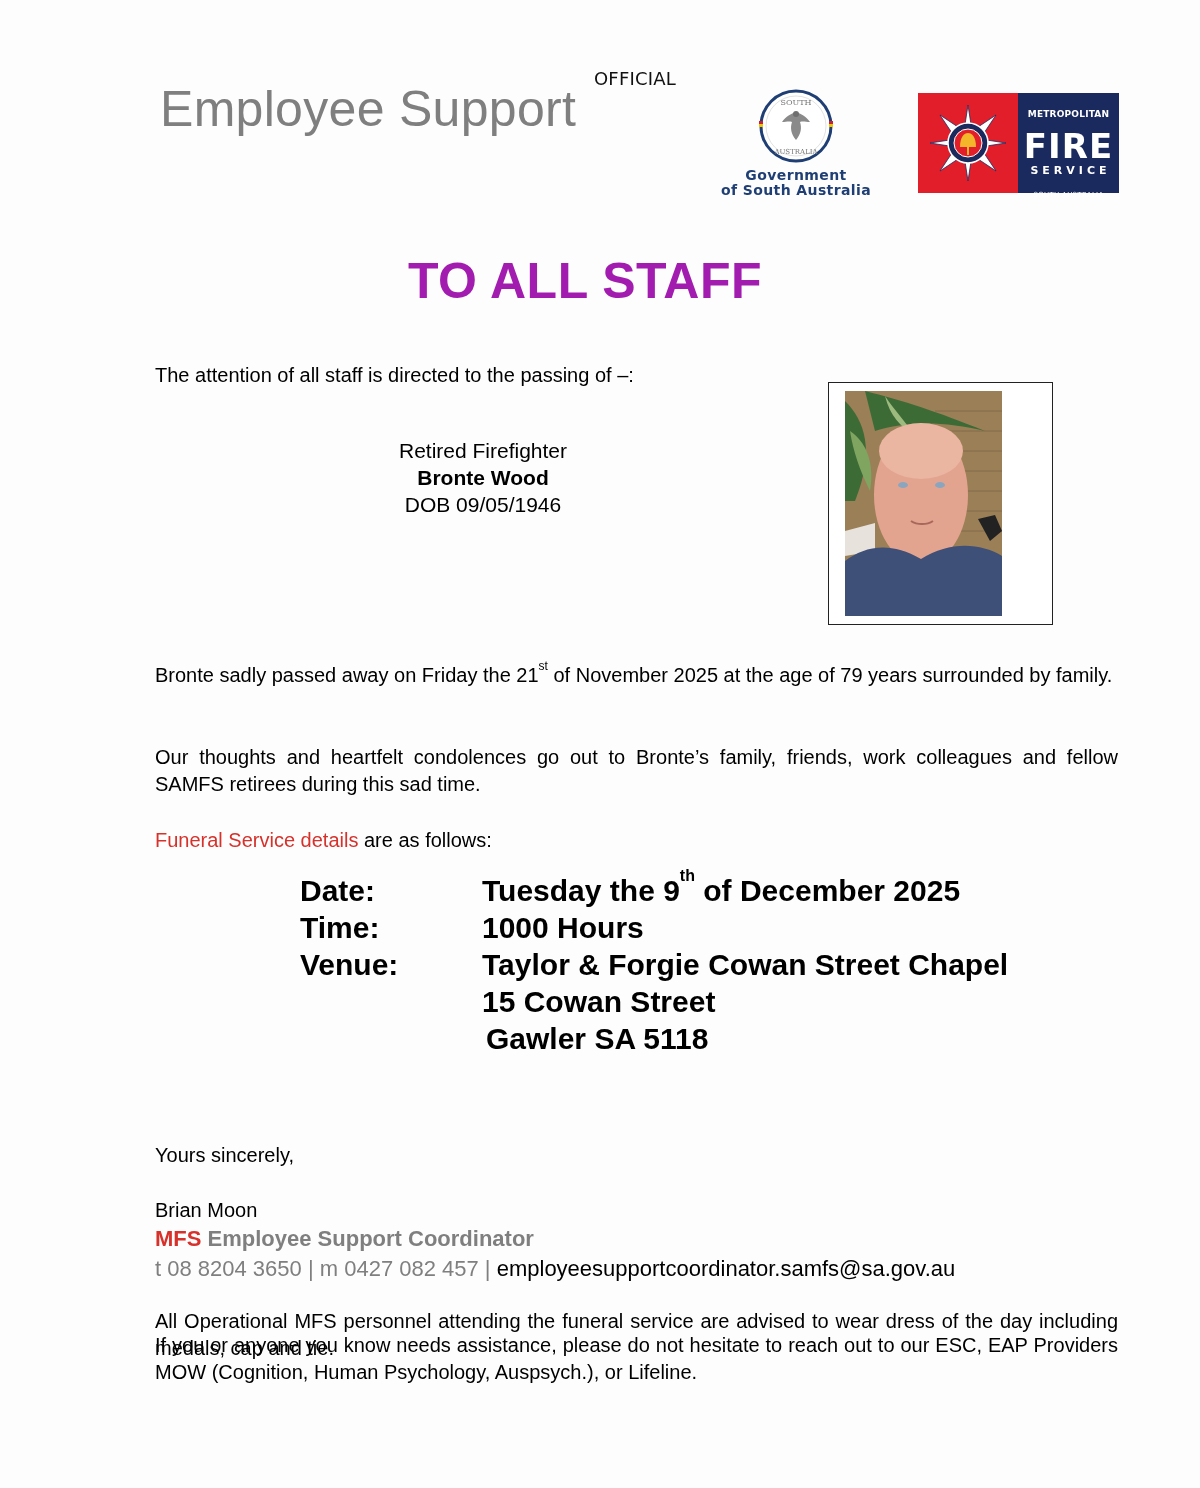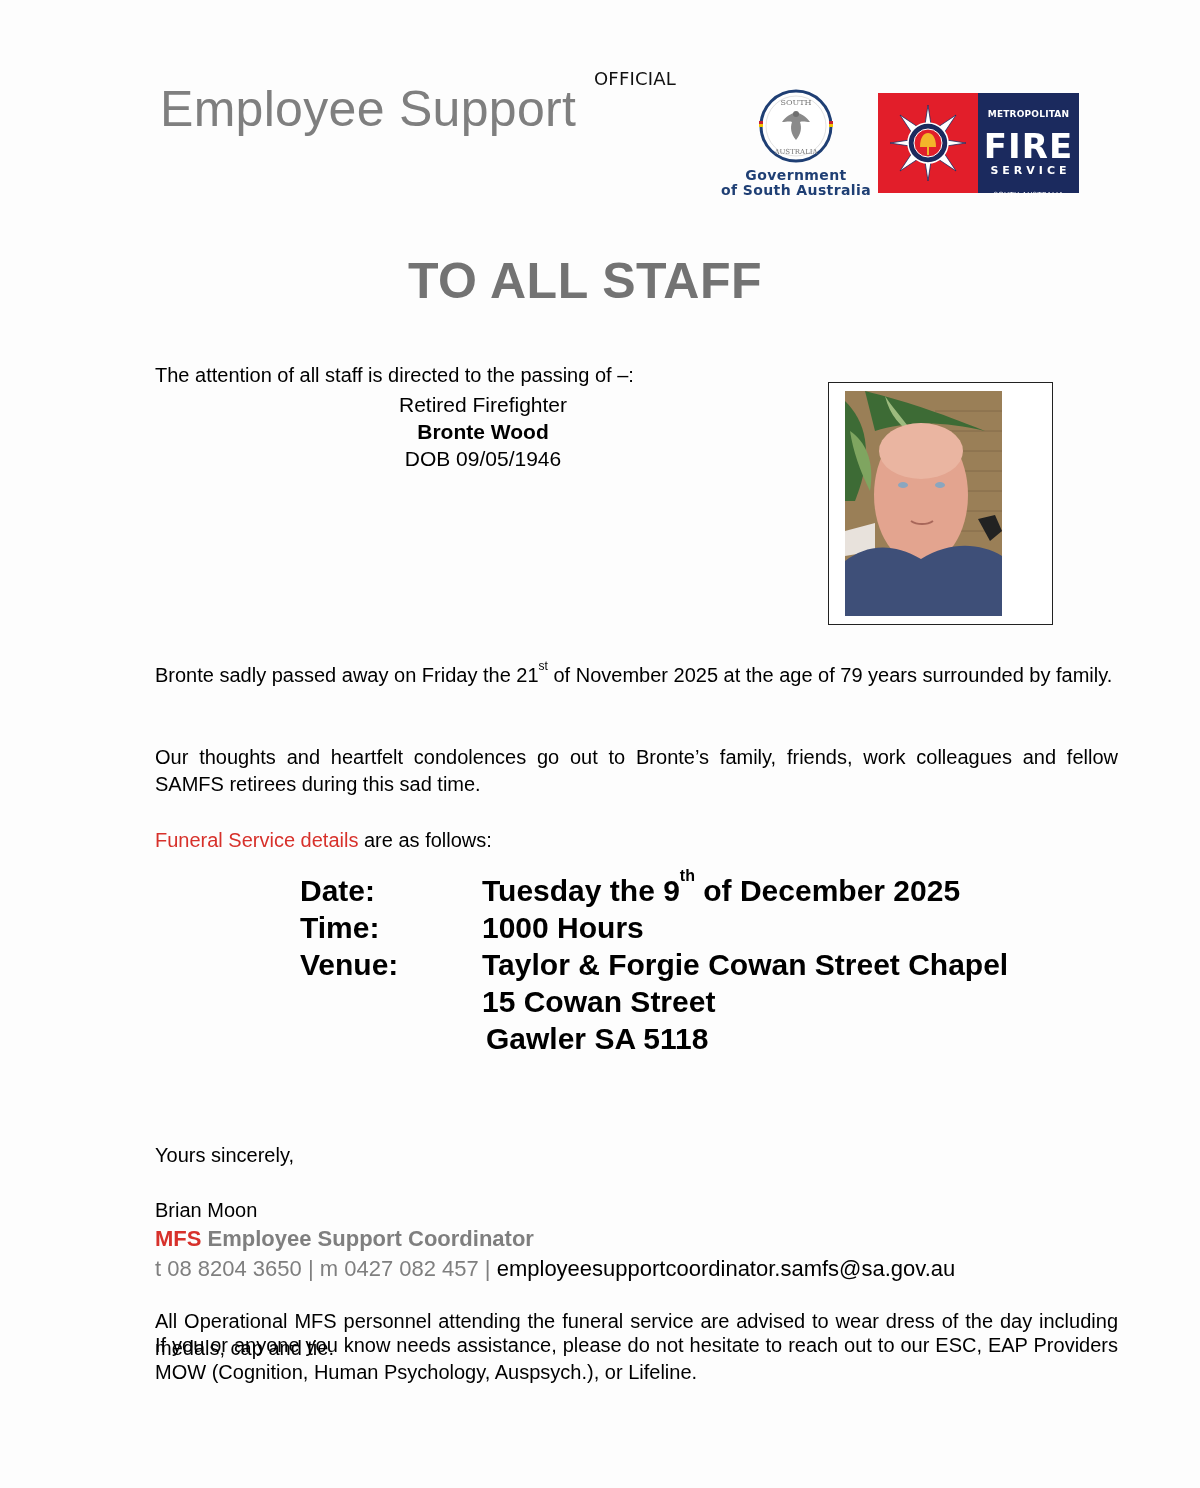--- a/index.html
+++ b/index.html
@@ -10,35 +10,35 @@
     .official { position: absolute; left: 594px; top: 68px; font-family: "DejaVu Sans", sans-serif; font-size: 18px; color: #111; letter-spacing: 0.2px; }
     .hdr-title { position: absolute; left: 160px; top: 84px; font-size: 50px; color: #7f7f7f; line-height: 1; letter-spacing: 0.3px; }
     .hdr-sub { position: absolute; left: 162px; top: 144px; font-size: 32px; color: #7f7f7f; line-height: 1; }
 
     
     .govsa { position: absolute; left: 716px; top: 86px; width: 160px; height: 116px; }
     .govsa .seal { position: absolute; left: 42px; top: 2px; width: 76px; height: 76px; }
     .govsa .txt { position: absolute; left: 0; top: 82px; width: 160px; text-align: center; font-family: "DejaVu Sans", sans-serif; font-size: 14px; line-height: 15px; color: #1f3f74; font-weight: bold; letter-spacing: 0.4px; }
 
     
-    .mfs { position: absolute; left: 878px; top: 93px; width: 201px; height: 100px; display: flex; }
+    .mfs { position: absolute; left: 918px; top: 93px; width: 201px; height: 100px; display: flex; }
     .mfs .red { width: 100px; height: 100px; background: #e21e2a; position: relative; }
     .mfs .blue { width: 101px; height: 100px; background: #1b2a5e; color: #fff; text-align: center; font-family: "DejaVu Sans", sans-serif; font-weight: bold; }
     .mfs .l1 { font-size: 9px; margin-top: 16px; letter-spacing: 0.2px; }
     .mfs .l2 { font-size: 34px; line-height: 30px; margin-top: 12px; letter-spacing: 1px; font-family: "DejaVu Sans", sans-serif; }
     .mfs .l3 { font-size: 11px; letter-spacing: 4px; margin-top: 3px; padding-left: 4px; }
     .mfs .l4 { font-size: 7px; letter-spacing: 0.3px; margin-top: 14px; font-weight: normal; }
 
-    .to-all { position: absolute; left: 0; width: 1170px; top: 252px; text-align: center; font-size: 50px; font-weight: bold; color: #737373; letter-spacing: 0.5px; }
+    .to-all { position: absolute; left: 0; width: 1170px; top: 252px; text-align: center; font-size: 50px; font-weight: bold; color: #a21caf; letter-spacing: 0.5px; }
 
     .p { position: absolute; left: 155px; font-size: 20px; line-height: 27px; color: #000; }
     .justify { width: 963px; text-align: justify; }
     .intro { top: 362px; }
 
-    .person { position: absolute; left: 340px; top: 391px; width: 286px; text-align: center; font-size: 21px; line-height: 27px; }
+    .person { position: absolute; left: 340px; top: 437px; width: 286px; text-align: center; font-size: 21px; line-height: 27px; }
     .person .name { font-weight: bold; }
 
     .photo-frame { position: absolute; left: 828px; top: 382px; width: 225px; height: 243px; border: 1.5px solid #222; background: #fff; }
     .photo { position: absolute; left: 16px; top: 8px; width: 157px; height: 225px; overflow: hidden; background: #8b7a5a; }
 
     sup { font-size: 12px; vertical-align: top; line-height: 1; position: relative; top: -2px; }
 
     .passed { top: 662px; }
     .thoughts { top: 744px; }
     .funeral { top: 827px; }

